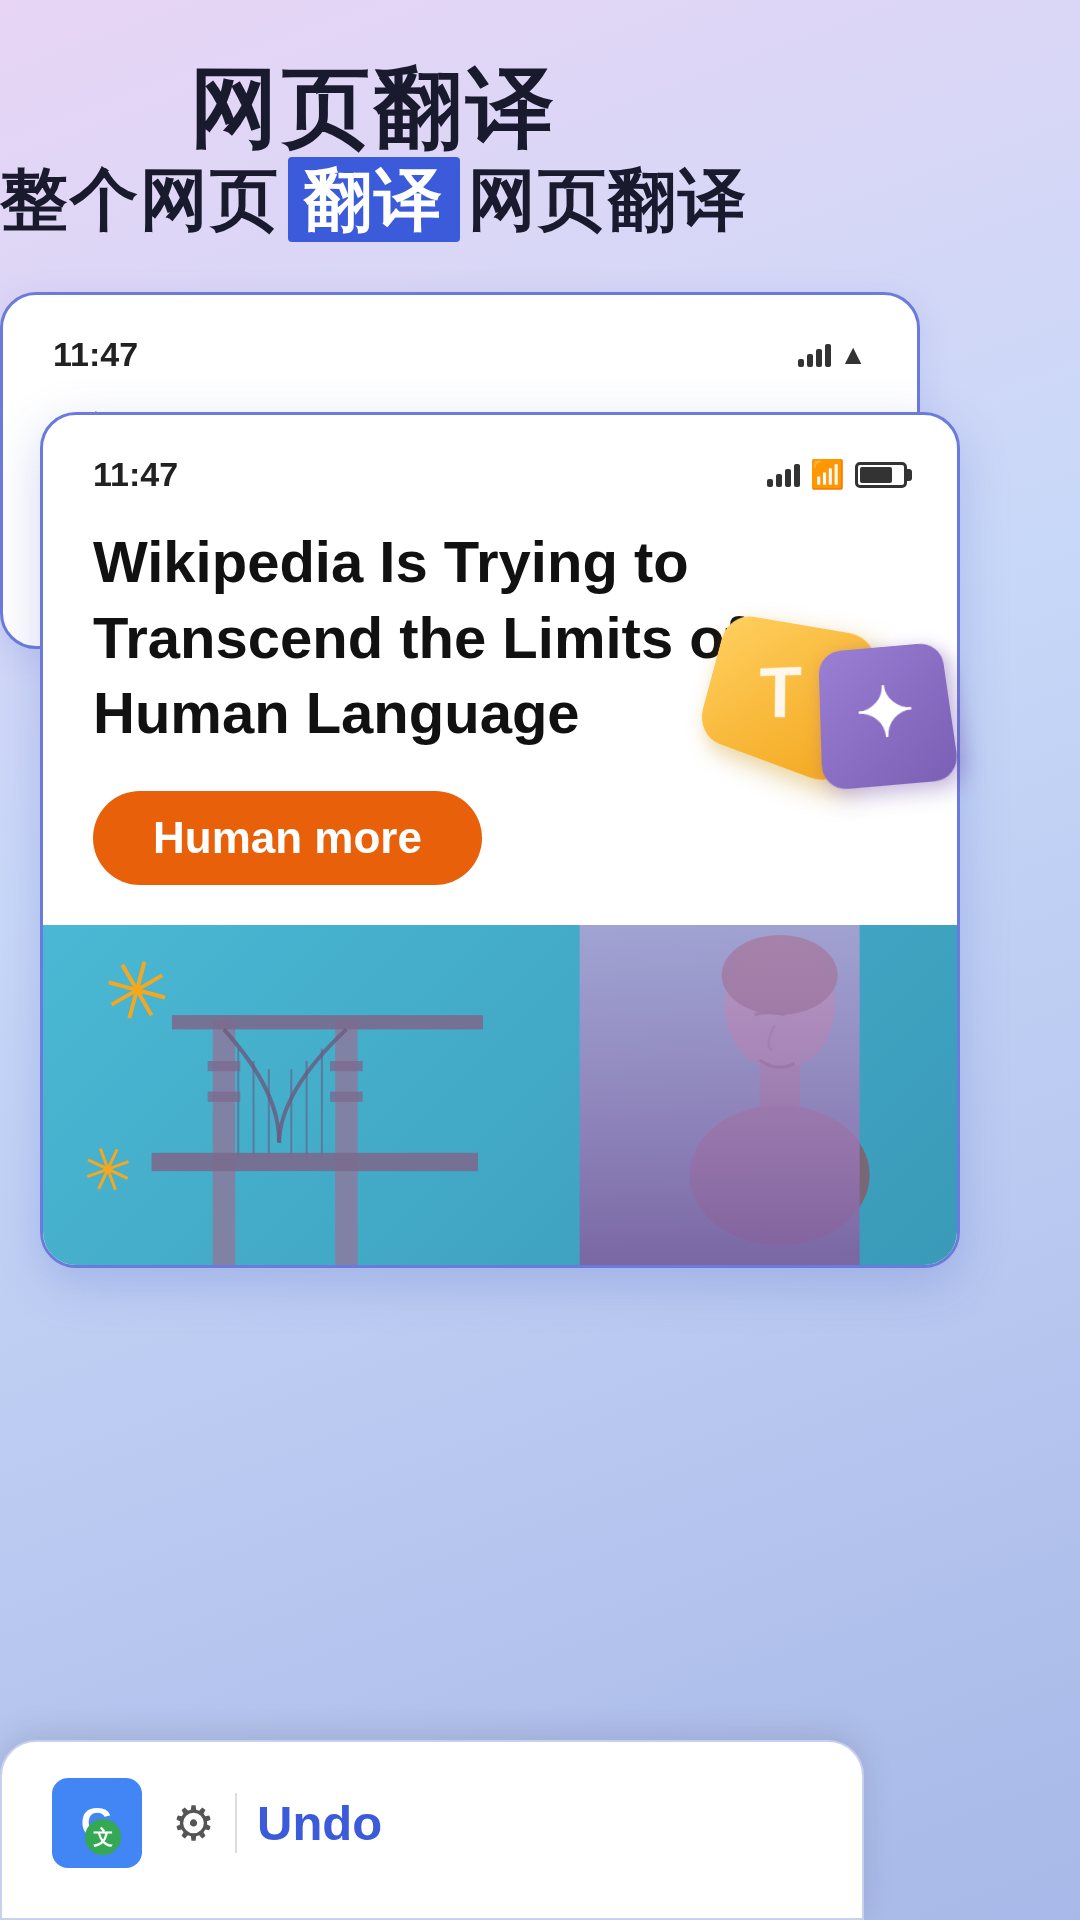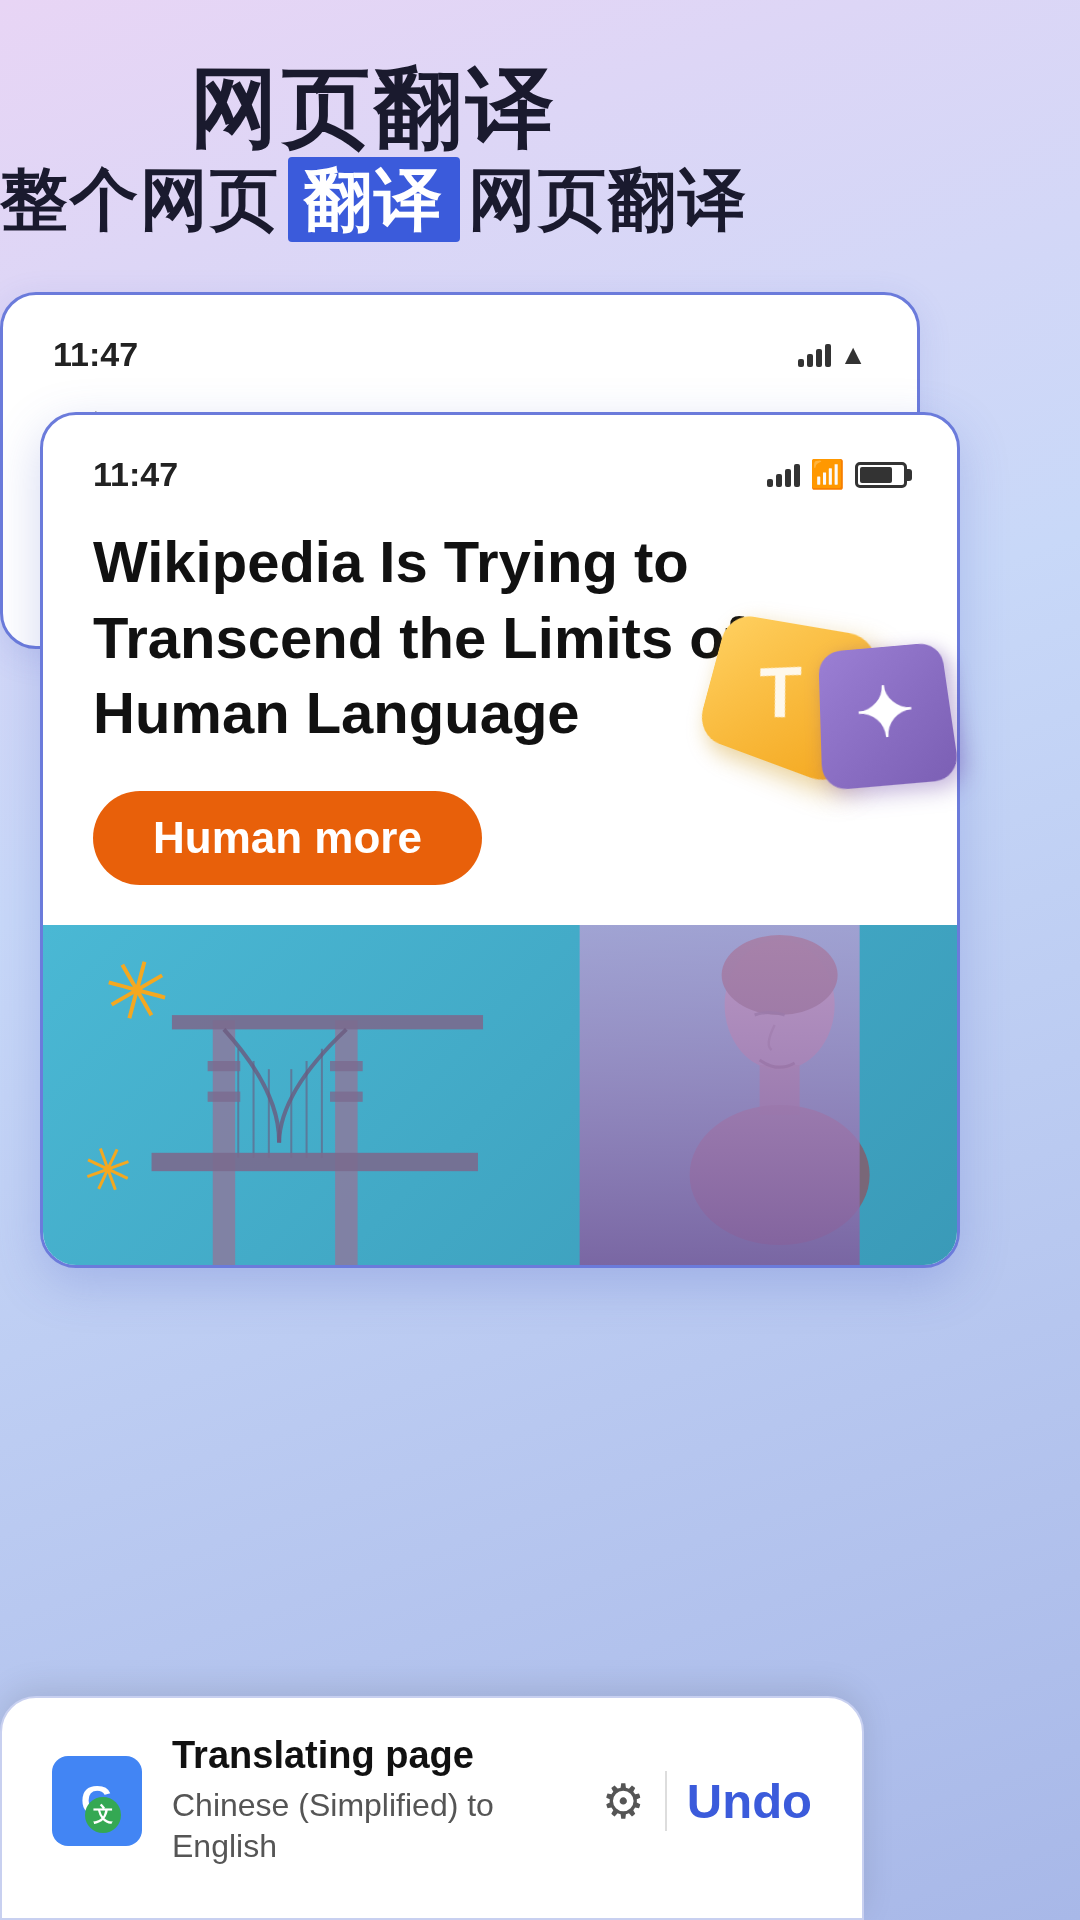--- a/index.html
+++ b/index.html
@@ -517,24 +517,20 @@
   <div class="translation-bar">
     <div class="google-translate-icon">
       <div style="position:relative; display:flex; flex-direction:column; align-items:center; justify-content:center;">
         <span style="font-size:42px; font-weight:900; color:white; font-family:Arial;">G</span>
         <div style="position:absolute; bottom:-8px; right:-8px; width:36px; height:36px; background:#34a853; border-radius:50%; display:flex; align-items:center; justify-content:center;">
           <span style="font-size:20px; color:white; font-weight:700;">文</span>
         </div>
       </div>
     </div>
 
-    <div class="translation-text">
-      <div class="translating-title">Translating page</div>
-      <div class="translating-subtitle">Chinese (Simplified) to English</div>
-    </div>
 
     <div class="translation-actions">
       <button class="gear-btn">⚙</button>
       <div class="divider-line"></div>
       <button class="undo-btn">Undo</button>
     </div>
   </div>
 
   <div class="bottom-scroll-bars">
     <div class="scroll-bar" style="width:80px;"></div>

